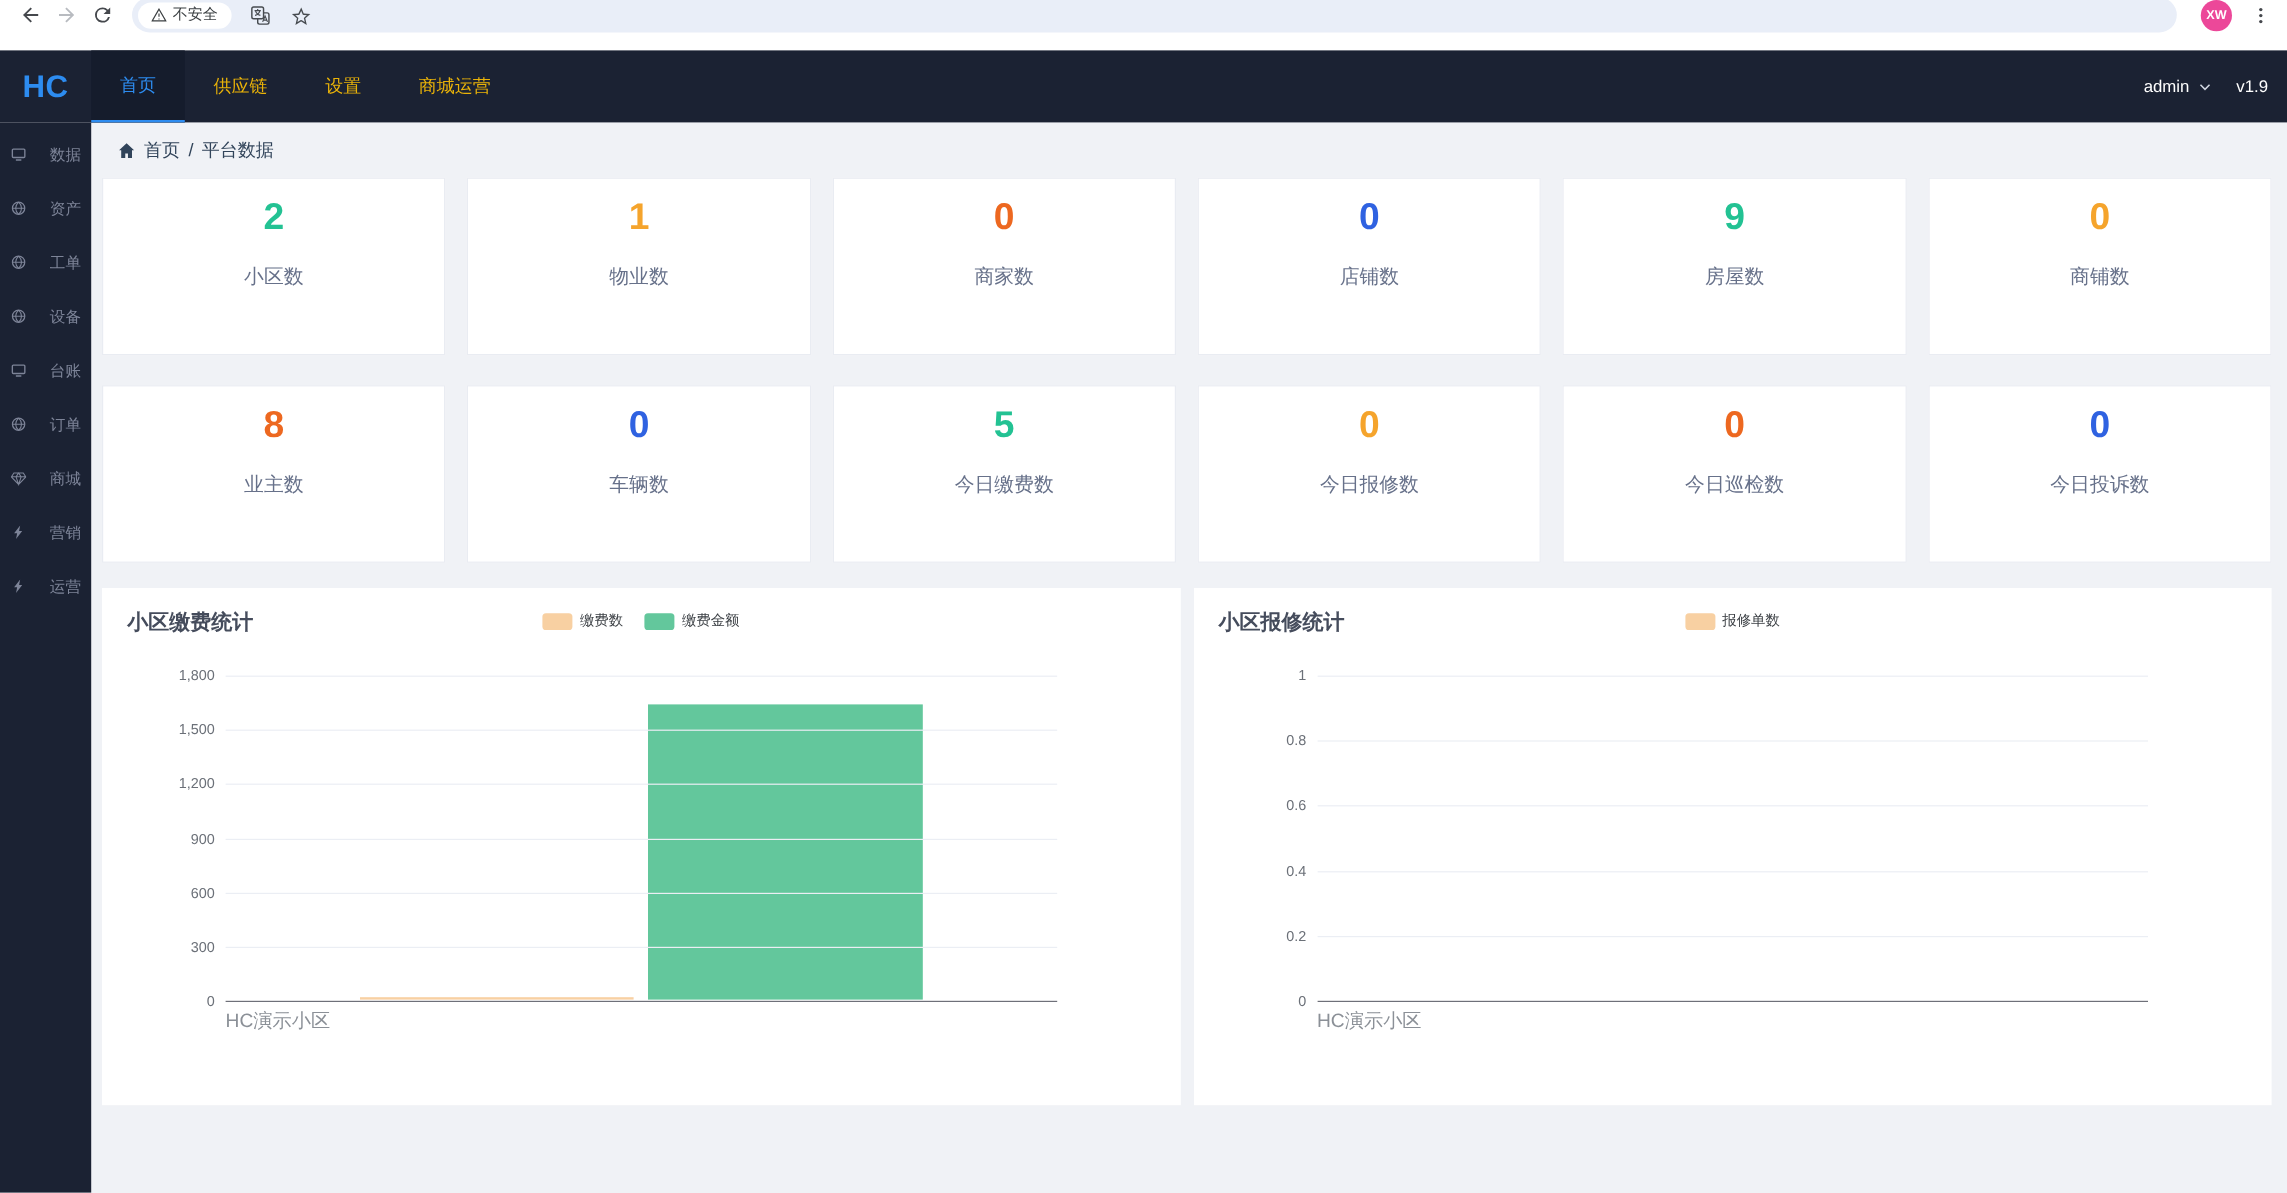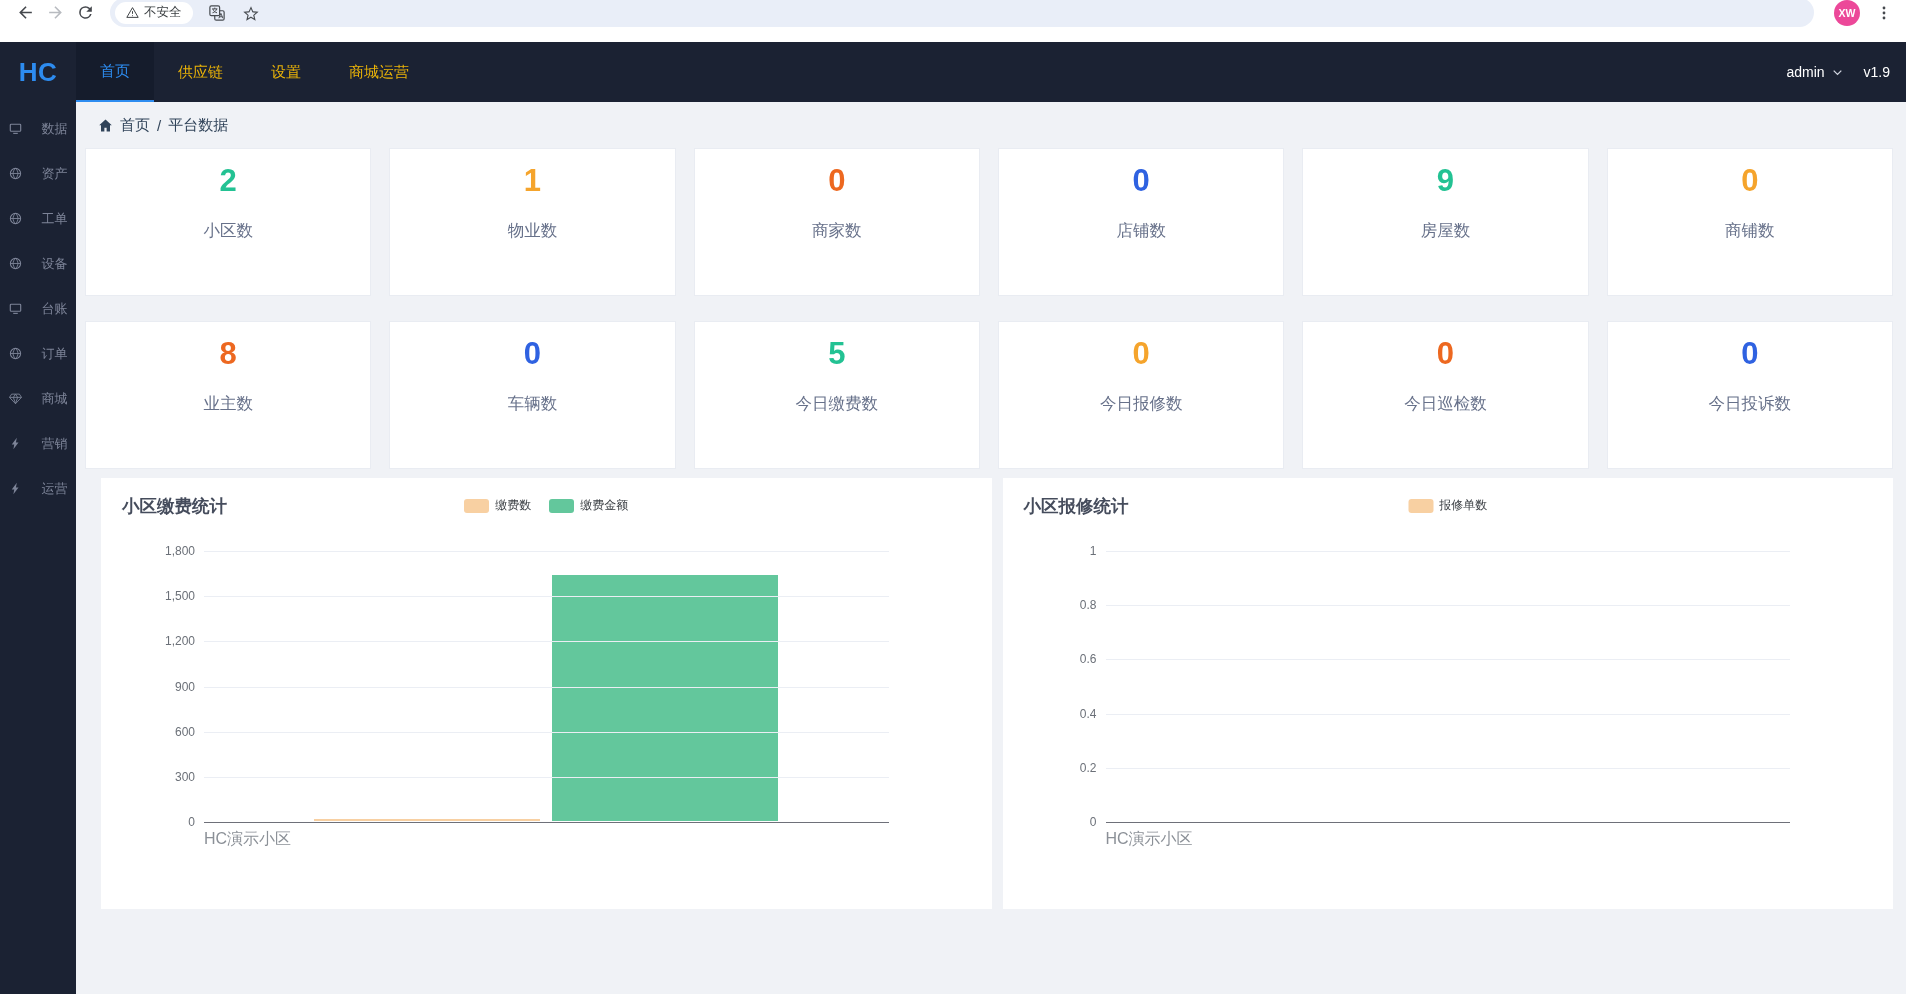--- a/index.html
+++ b/index.html
@@ -56,21 +56,21 @@
   .breadcrumb svg { width:15px; height:15px; color:#31445a; }
 
   .stats-grid { display:grid; grid-template-columns:repeat(6,1fr); gap:25px 18px;
     padding:0 13px 0 9px; }
   .stat-card { background:#ffffff; border:1px solid #e9ecf2; height:148px;
     display:flex; flex-direction:column; align-items:center; padding-top:15px; }
   .stat-num { font-size:31px; font-weight:bold; line-height:34px; }
   .stat-lbl { margin-top:22px; font-size:16.5px; color:#67718a; }
 
   .charts-row { display:grid; grid-template-columns:1fr 1fr; gap:11px;
-    padding:9px 13px 0 9px;margin-left:16px; }
+    padding:21px 13px 0 9px; }
   .chart-panel { background:#ffffff; height:431px; position:relative; }
   .chart-title { position:absolute; left:21px; top:16px; font-size:17.5px;
     font-weight:bold; color:#454c5c; }
   .chart-legend { position:absolute; left:50%; top:19px; transform:translateX(-50%);
     display:flex; gap:18px; }
   .legend-item { display:flex; align-items:center; gap:6px; cursor:pointer; }
   .legend-swatch { width:25px; height:14px; border-radius:3px; }
   .legend-label { font-size:12px; color:#3c4045; }
 
   .plot { position:absolute; left:103px; right:103px; top:73px; height:271px; }

